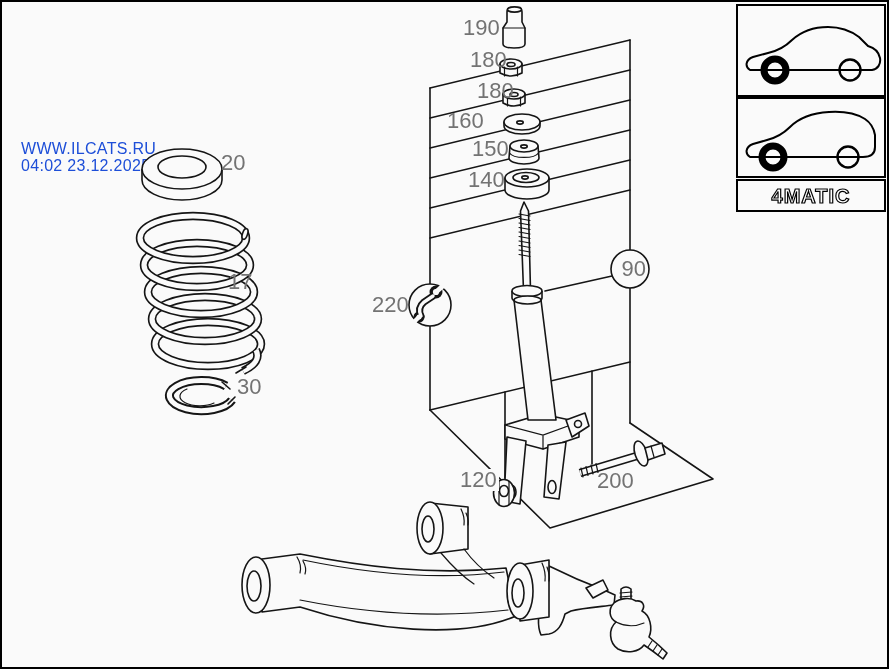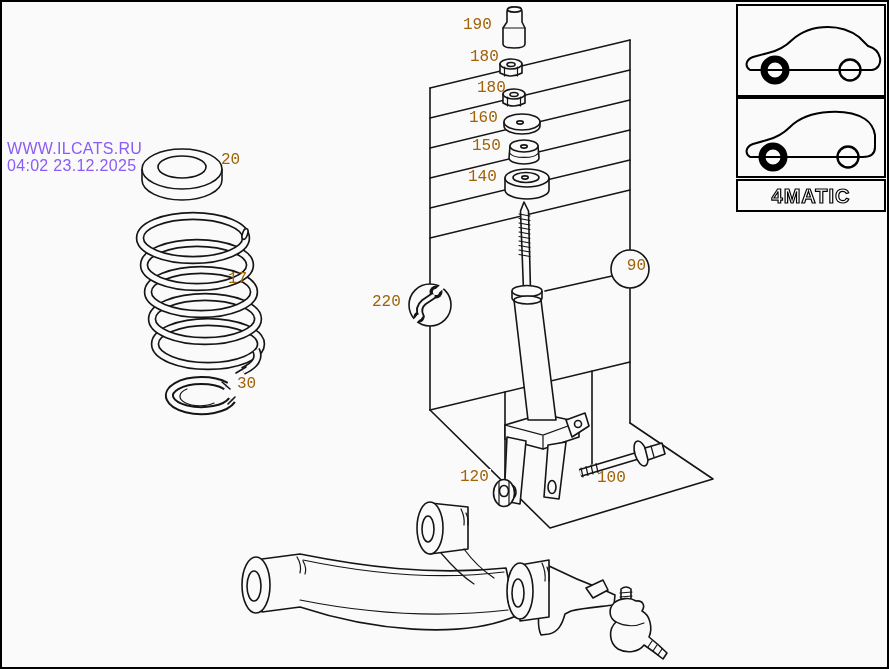--- a/index.html
+++ b/index.html
@@ -10,26 +10,26 @@
   #frame{position:absolute;inset:0;border:2px solid #000;pointer-events:none;z-index:9;}
   #art{position:absolute;left:0;top:0;z-index:2;}
   .ln{fill:none;stroke:#151515;stroke-width:1.6;stroke-linecap:round;stroke-linejoin:round;}
   .thin{fill:none;stroke:#151515;stroke-width:1.2;stroke-linecap:round;}
   .fillw{fill:#fafafa;stroke:#151515;stroke-width:1.6;stroke-linejoin:round;}
   .tubeB{fill:none;stroke:#151515;stroke-width:8.5;}
   .tubeW{fill:none;stroke:#fafafa;stroke-width:5.2;}
   .cringB{fill:none;stroke:#151515;stroke-width:9;}
   .cringW{fill:none;stroke:#fafafa;stroke-width:5;}
   #watermark{
-    position:absolute;left:7px;top:140px;z-index:1;color:#8b5cf6;
+    position:absolute;left:21px;top:140px;z-index:1;color:#1d4ed8;
     font-size:16px;line-height:17px;letter-spacing:.3px;white-space:nowrap;
   }
   .plabel{
-    position:absolute;z-index:3;color:#a16207;font-family:Liberation Mono, monospace;
-    font-size:16px;line-height:1;white-space:nowrap;
+    position:absolute;z-index:3;color:#737373;font-family:Liberation Sans, sans-serif;
+    font-size:22px;line-height:1;white-space:nowrap;
   }
   .vbox{
     position:absolute;z-index:4;background:#fafafa;border:2px solid #000;box-sizing:border-box;
   }
   #box-sedan{left:736px;top:4px;width:150px;height:93px;}
   #box-wagon{left:736px;top:97px;width:150px;height:81px;}
   #box-badge{left:736px;top:179px;width:150px;height:33px;}
   .carwheel-front{fill:none;stroke:#000;stroke-width:7;}
   .carwheel-rear{fill:none;stroke:#000;stroke-width:2.4;}
   .carbody{fill:none;stroke:#000;stroke-width:2;stroke-linejoin:round;}
@@ -216,25 +216,25 @@
         <path d="M436,292 L445,284" stroke="#fafafa" stroke-width="5" fill="none"></path>
         <path d="M419,317 L411,325" stroke="#fafafa" stroke-width="4.5" fill="none"></path>
       </g>
     </g>
   </svg>
 
   <span class="plabel" style="left:228px;top:271px">17</span>
   <span class="plabel" style="left:221px;top:152px">20</span>
   <span class="plabel" style="left:237px;top:376px">30</span>
   <span class="plabel" style="left:614px;top:258px;width:32px;text-align:right">90</span>
-  <span class="plabel" style="left:597px;top:470px">100</span>
+  <span class="plabel" style="left:597px;top:470px">200</span>
   <span class="plabel" style="left:458px;top:469px;background:#fafafa;padding:0 2px">120</span>
   <span class="plabel" style="left:468px;top:169px">140</span>
   <span class="plabel" style="left:472px;top:138px">150</span>
-  <span class="plabel" style="left:469px;top:110px">160</span>
+  <span class="plabel" style="left:447px;top:110px">160</span>
   <span class="plabel" style="left:470px;top:49px">180</span>
   <span class="plabel" style="left:477px;top:80px">180</span>
   <span class="plabel" style="left:463px;top:17px">190</span>
   <span class="plabel" style="left:372px;top:294px">220</span>
 
   <div id="box-sedan" class="vbox">
     <svg width="146" height="89" viewBox="0 0 146 89">
       <path class="carbody" d="M12,64 C7,61 7,54 15,51 L30,47 C39,45 46,42 54,34 C65,24 77,21 90,21 C103,21 113,25 121,31 L130,40 C137,42 141,47 142,52 C143,58 140,63 134,64 Z"></path>
       <circle class="carwheel-front" cx="37" cy="64" r="11"></circle>
       <circle class="carwheel-rear" cx="112" cy="64" r="10.5"></circle>

